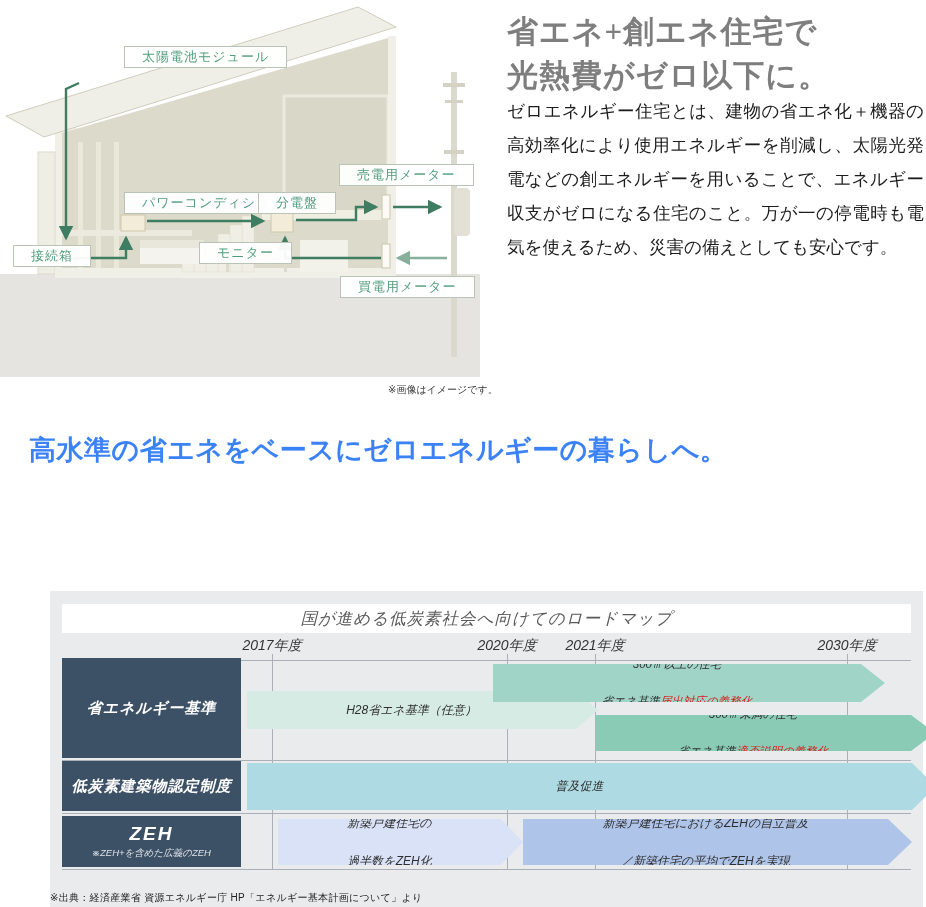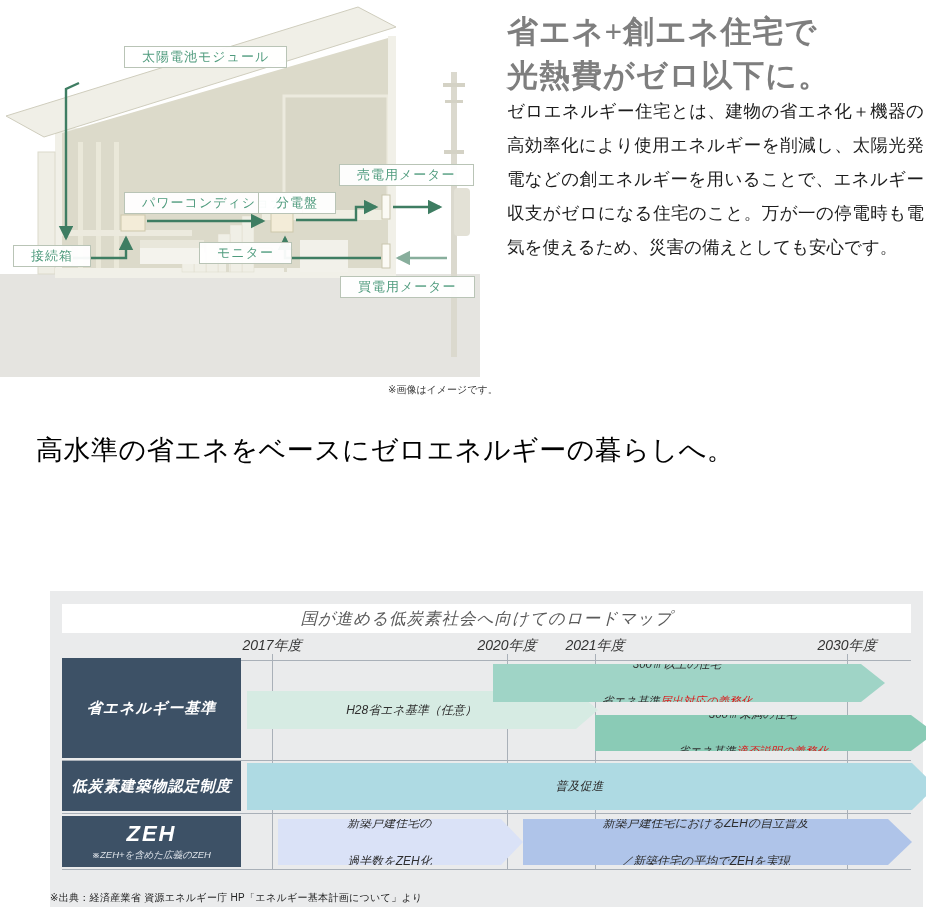--- a/index.html
+++ b/index.html
@@ -16,40 +16,40 @@
 
   
   #hero-heading { position:absolute; left:507px; top:10px; width:420px;
                   font-family:"Liberation Serif","DejaVu Serif",serif;
                   font-size:31px; line-height:1.42; color:#7e7e7e; letter-spacing:1px; font-weight:600; }
   #hero-body { position:absolute; left:507px; top:95px; width:417px;
                font-family:"Liberation Serif","DejaVu Serif",serif;
                font-size:17.5px; line-height:1.94; color:#1c1c1c; text-align:justify; }
 
   
-  #sec2-heading { position:absolute; left:36px; top:432px; width:880px;
+  #sec2-heading { position:absolute; left:29px; top:432px; width:880px;
                   font-family:"Liberation Serif","DejaVu Serif",serif;
-                  font-size:27px; color:#000000; letter-spacing:.5px; font-weight:400; }
+                  font-size:27px; color:#3b82f6; letter-spacing:.5px; font-weight:700; }
   #sec2-body { position:absolute; left:40px; top:478px; width:868px;
                font-family:"Liberation Serif","DejaVu Serif",serif;
                font-size:17px; line-height:1.72; color:#1f1f1f; text-align:justify; }
 
   
   #roadmap { position:absolute; left:50px; top:591px; width:873px; height:328px; background:#eaebec;font-style:italic; }
   #roadmap-title { position:absolute; left:12px; top:13px; width:849px; height:29px; background:#ffffff;
                    display:flex; align-items:center; justify-content:center;
                    font-size:16.5px; color:#5a5a5a; letter-spacing:1px; }
   .year-label { position:absolute; top:46px; font-size:14px; color:#333; transform:translateX(-50%); white-space:nowrap; }
   .vgrid { position:absolute; top:63px; height:215px; width:1px; background:#a9b0b8; }
   .hgrid { position:absolute; left:12px; width:849px; height:1px; background:#a9b0b8; }
   .row-label { position:absolute; left:12px; width:179px; background:#3d5166; color:#fff;
                display:flex; flex-direction:column; align-items:center; justify-content:center;
                font-size:15px; font-weight:bold; letter-spacing:1px; z-index:3; }
   .row-label .sub { font-size:9.5px; font-weight:normal; color:#dfe4ea; letter-spacing:0; margin-top:2px; }
-  .zeh-main { font-size:22px; letter-spacing:2px; }
+  .zeh-main { font-size:19px; letter-spacing:2px; }
   .bar { position:absolute; display:flex; flex-direction:column; align-items:center; justify-content:center;
          font-size:11.5px; color:#2e2e2e; line-height:1.35; white-space:nowrap; z-index:1;gap:21px; }
   .bar .em { color:#db1c1c; }
   .tip24 { clip-path:polygon(0 0, calc(100% - 24px) 0, 100% 50%, calc(100% - 24px) 100%, 0 100%); padding-right:24px; }
   .tip22 { clip-path:polygon(0 0, calc(100% - 22px) 0, 100% 50%, calc(100% - 22px) 100%, 0 100%); padding-right:22px; }
   #bar-over300 { left:443px; top:73px; width:392px; height:38px; background:#9fd4c6; z-index:2; }
   #bar-h28     { left:197px; top:100px; width:351px; height:38px; background:#d6ebe3; font-size:12px; }
   #bar-under300{ left:545px; top:124px; width:340px; height:36px; background:#8acbb6; }
   #bar-fukyu   { left:197px; top:172px; width:689px; height:47px; background:#aedae3; font-size:12px; }
   #bar-zeh1    { left:228px; top:228px; width:245px; height:46px; background:#dae2f7; font-size:12px; z-index:2; }

